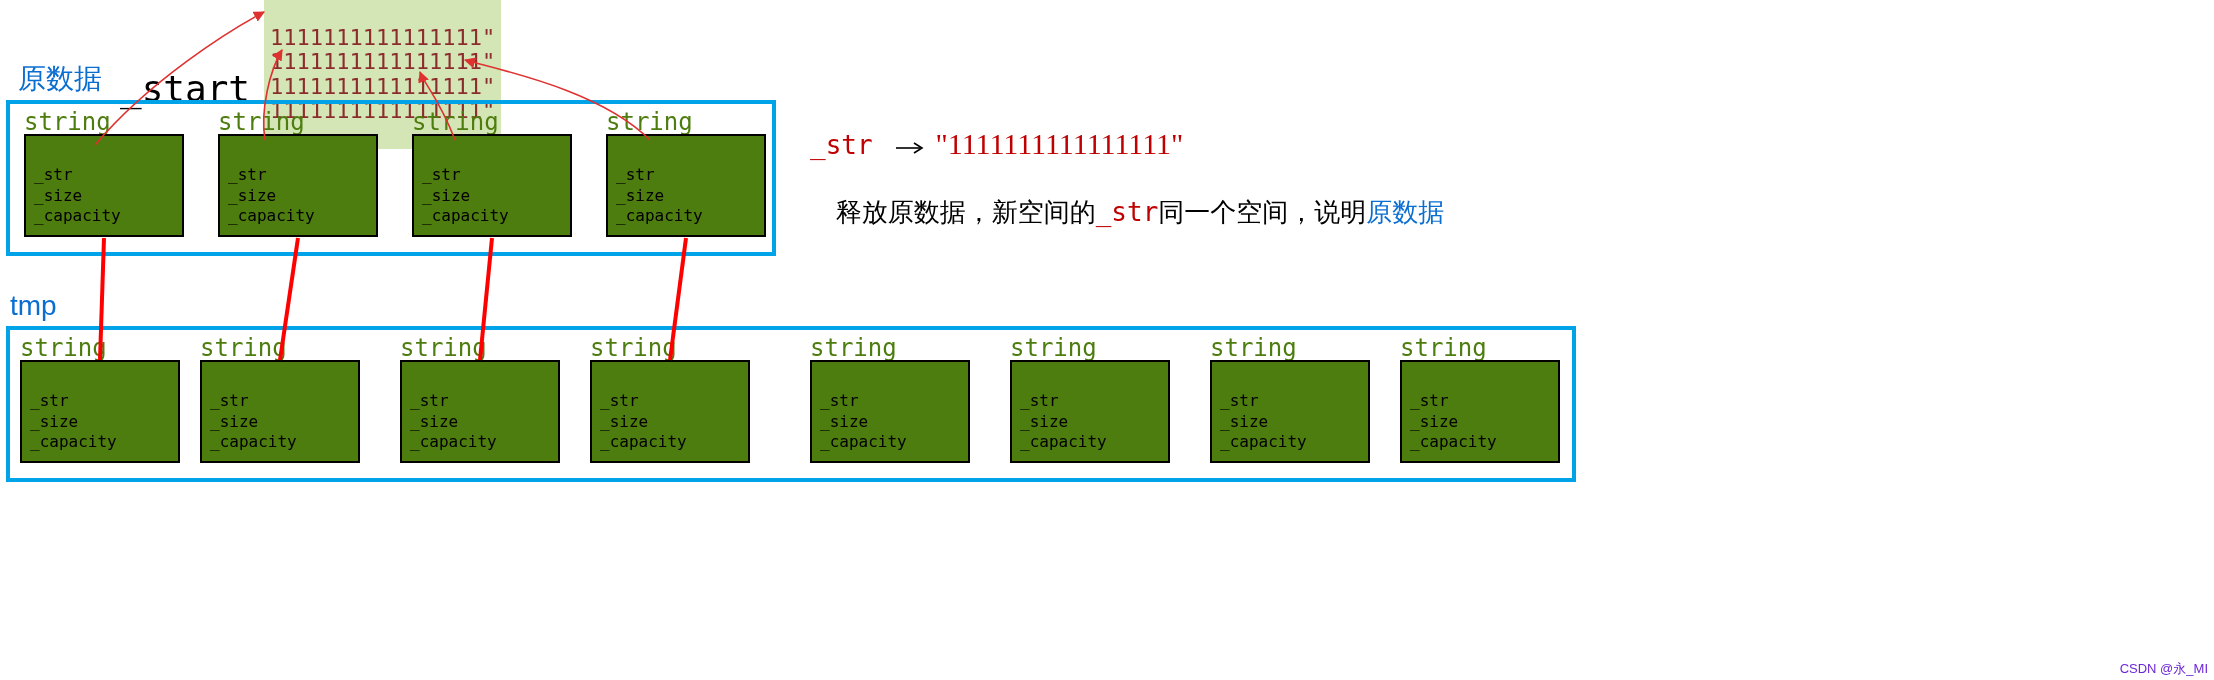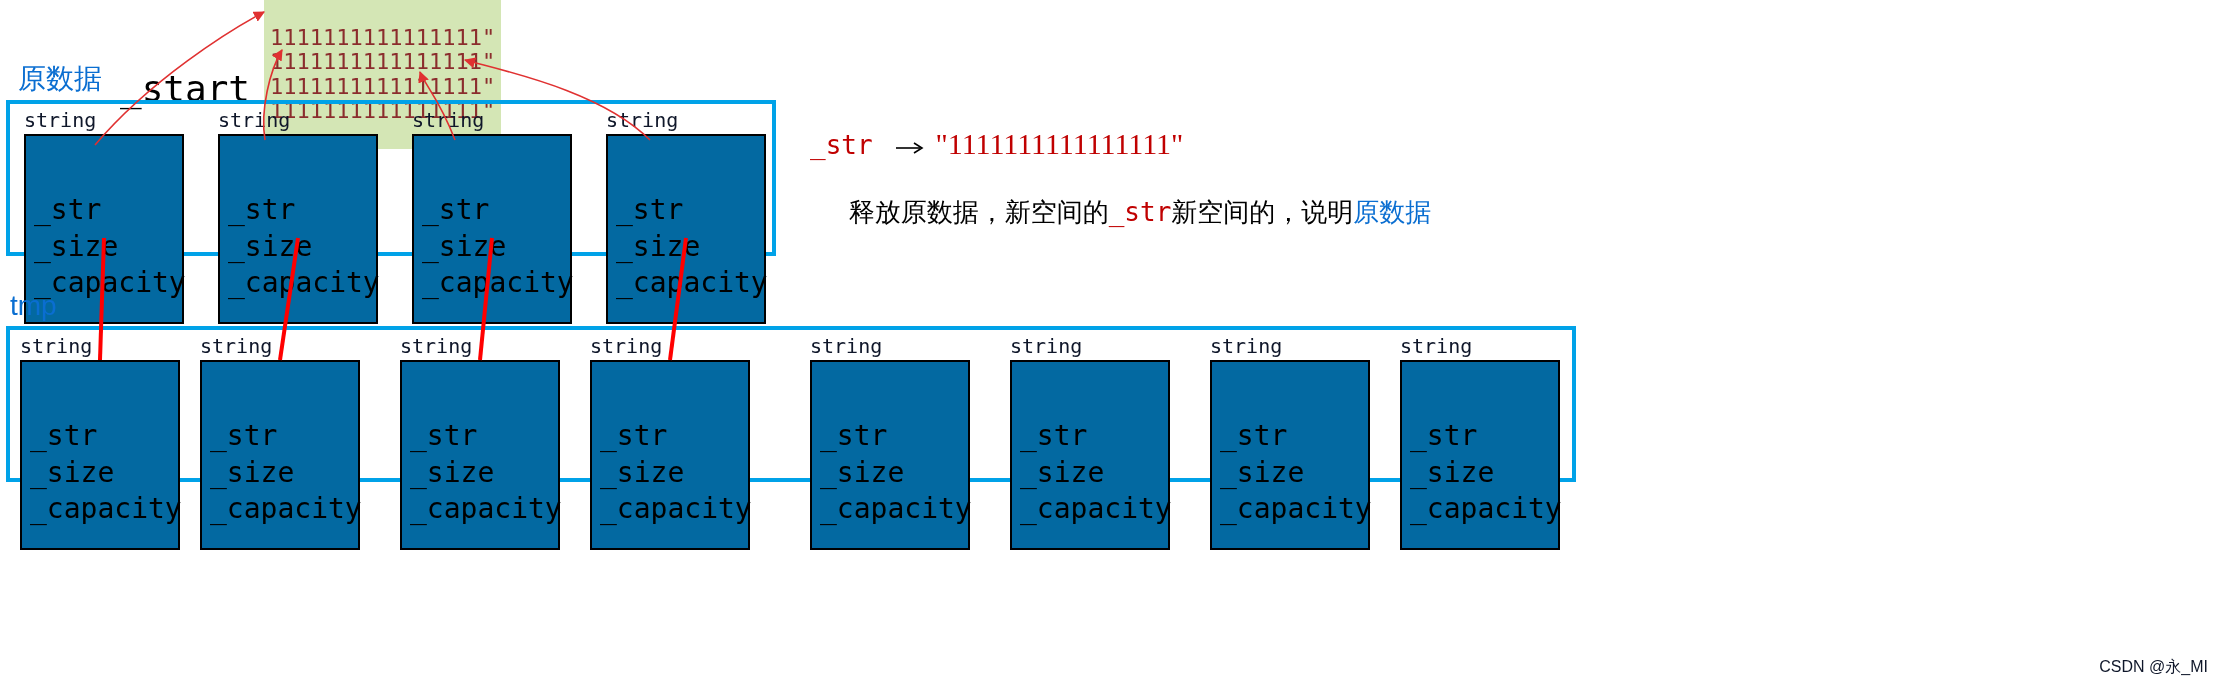--- a/index.html
+++ b/index.html
@@ -37,32 +37,32 @@
     position: absolute;
     color: #0a6ed1;
     font-size: 28px;
   }
   .container {
     position: absolute;
     border: 4px solid #00a2e8;
   }
   .string-label {
     position: absolute;
-    color: #0f172a;
-    font-size: 20px;
+    color: #4d7c0f;
+    font-size: 24px;
     font-family: Consolas, monospace;
   }
   .string-box {
     position: absolute;
     border: 2px solid #000;
-    background: #0369a1;
-    padding: 20px 8px;
+    background: #4d7c0f;
+    padding: 8px 8px;
     font-family: Consolas, monospace;
     color: #000;
-    font-size: 28px;
+    font-size: 16px;
     line-height: 1.3;
     white-space: pre;
   }
   .mono {
     position: absolute;
     font-family: Consolas, monospace;
     color: #000;
     font-size: 36px;
   }
   .annot {
@@ -70,22 +70,22 @@
     font-size: 26px;
     line-height: 1.7;
     text-align: center;
   }
   .red  { color: #c00000; }
   .blue { color: #0a6ed1; }
   .blk  { color: #000; text-align: center; }
   .watermark {
     position: absolute;
     right: 6px; bottom: 2px;
-    font-size: 16px;
-    color: #0f172a;
+    font-size: 13px;
+    color: #6d28d9;
     font-family: Arial, sans-serif;
   }
 </style>
 </head>
 <body>
 
 <div class="stage">
 
   <div class="heap-box" style="left:264px; top:0px;">
 <span>1111111111111111"</span>
@@ -179,21 +179,21 @@
     &nbsp;
     <svg width="34" height="16" style="vertical-align:-2px;">
       <line x1="2" y1="8" x2="26" y2="8" stroke="#000" stroke-width="1.6"></line>
       <polyline points="20,3 28,8 20,13" fill="none" stroke="#000" stroke-width="1.6"></polyline>
     </svg>
     <span class="red" style="font-family:'Times New Roman',serif; font-size:30px;">"1111111111111111"</span>
   </div>
 
   <div class="annot" style="left:820px; top:190px; width:640px;">
     <div>
-      <span class="blk">释放原数据，新空间的</span><span class="red" style="font-family:Consolas,monospace;">_str</span><span class="blk">新空间的，说明</span><span class="blue">原数据</span>
+      <span class="blk">释放原数据，新空间的</span><span class="red" style="font-family:Consolas,monospace;">_str</span><span class="blk">同一个空间，说明</span><span class="blue">原数据</span>
     </div>
   </div>
 
   <svg class="svg-layer" viewBox="0 0 2214 680">
     <defs>
       <marker id="redarrow" viewBox="0 0 10 10" refX="9" refY="5" markerWidth="7" markerHeight="7" orient="auto-start-reverse">
         <path d="M 0 0 L 10 5 L 0 10 z" fill="#e03131"></path>
       </marker>
     </defs>
 

